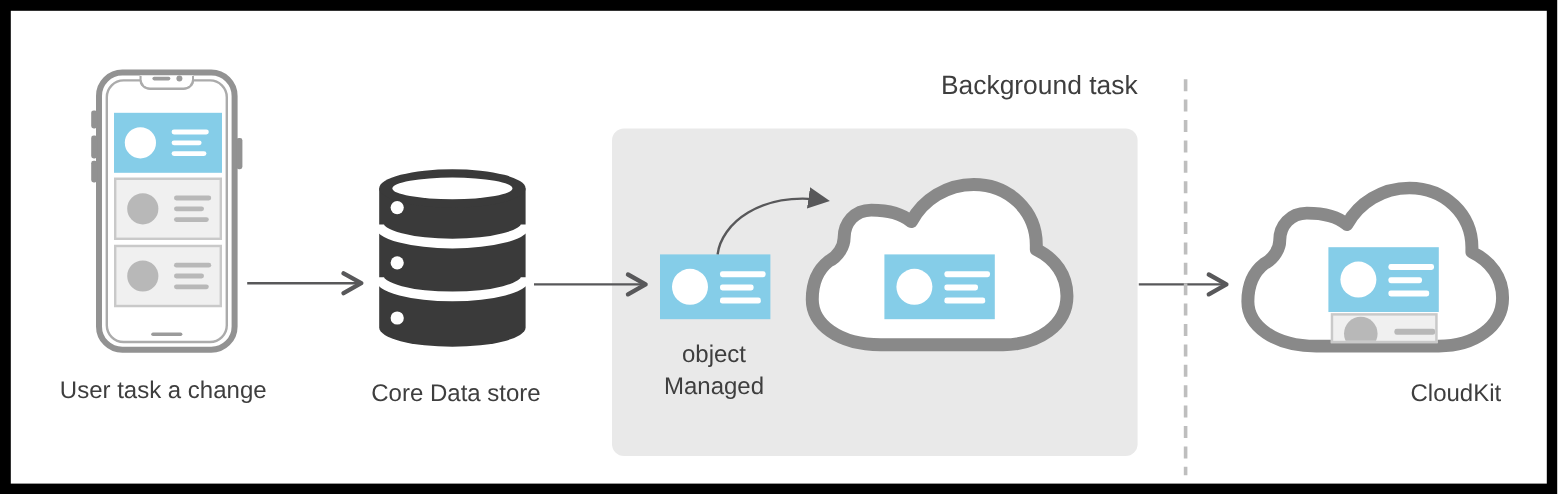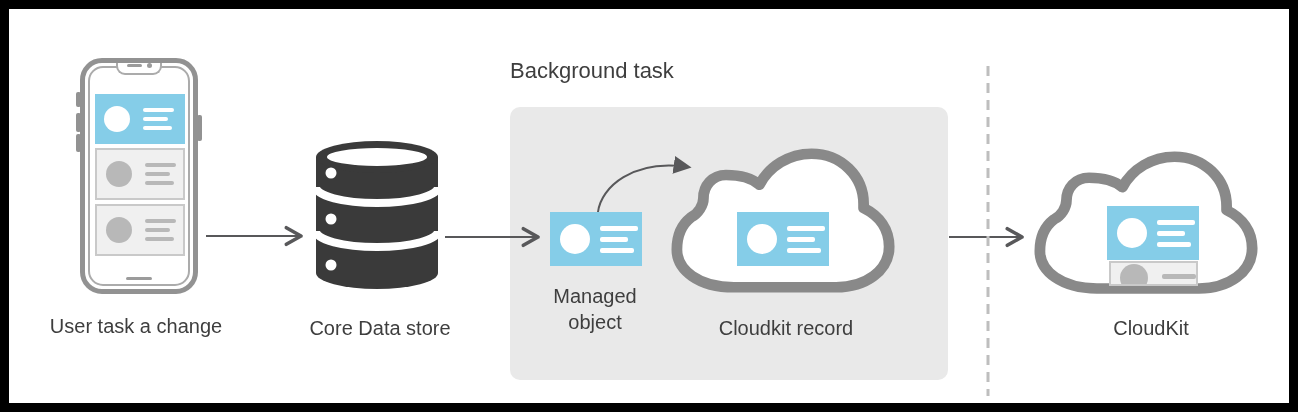--- a/index.html
+++ b/index.html
@@ -9,22 +9,22 @@
   }
   .frame{position:absolute;inset:0;border:9px solid #000;pointer-events:none;z-index:60;}
 
   
   .lbl{position:absolute;font-size:20px;line-height:24px;text-align:center;color:var(--text-dark,#3E3E3E);}
   .lbl span{display:block;}
   .phone-lbl{left:16px;top:314px;width:240px;}
   .core-lbl{left:275px;top:316px;width:210px;}
   .mo-lbl{left:535px;top:283px;width:120px;line-height:26px;}
   .ckr-lbl{left:686px;top:316px;width:200px;}
-  .ck-lbl{left:1051px;top:316px;width:200px;}
-  .title-lbl{position:absolute;left:510px;top:58px;width:438px;text-align:left;font-size:22px;color:var(--text-dark,#3E3E3E);}
+  .ck-lbl{left:1051px;top:316px;width:200px;text-align:right;}
+  .title-lbl{position:absolute;left:510px;top:58px;width:438px;text-align:right;font-size:22px;color:var(--text-dark,#3E3E3E);}
 
   
   .task-box{position:absolute;left:510px;top:107px;width:438px;height:273px;background:var(--box-gray,#E9E9E9);border-radius:10px;}
 
   
   .phone{position:absolute;left:80px;top:58px;width:118px;height:236px;border:5px solid var(--phone-frame,#929292);border-radius:22px;background:#fff;box-sizing:border-box;}
   .p-bezel{position:absolute;inset:3px;border:2px solid #ABABAB;border-radius:15px;}
   .p-btn{position:absolute;background:var(--phone-frame,#929292);border-radius:2px;width:5px;}
   .p-btn.l1{left:-9px;top:29px;height:15px;}
   .p-btn.l2{left:-9px;top:50px;height:19px;}
@@ -160,40 +160,39 @@
 
   <div class="card blue md" style="left:550px;top:212px;width:92px;height:54px;">
     <span class="cc"></span>
     <span class="cl">
         <i></i>
         <i></i>
         <i></i>
       </span>
   </div>
   <div class="lbl mo-lbl">
+    <span>object</span>
     <span>Managed</span>
-    <span>object</span>
   </div>
 
   <svg style="left:585px;top:155px;" width="135" height="70">
     <path class="acurve" d="M13 57 C 16 32 48 4 103 12" marker-end="url(#head-solid)"></path>
   </svg>
 
   <svg style="left:671px;top:146px;" width="226" height="150" viewBox="0 0 230 155" preserveAspectRatio="none">
     <path class="cloudp" d="M64 146 L168 146 C198 146 222 129 222 104 C222 86 212 72 196 64 C196 63 196 62 196 60 C196 31 173 8 143 8 C120 8 100 21 90 40 C82 33 70 30 56 30 C42 30 33 41 33 54 C33 61 28 70 20 74 C10 82 6 94 6 107 C6 128 28 146 64 146 Z"></path>
   </svg>
   <div class="card blue md" style="left:737px;top:212px;width:92px;height:54px;">
     <span class="cc"></span>
     <span class="cl">
         <i></i>
         <i></i>
         <i></i>
       </span>
   </div>
-  <div class="lbl ckr-lbl">Cloudkit record</div>
 
   <svg style="left:947px;top:226px;" width="86" height="22">
     <line class="aline" x1="2" y1="11" x2="75" y2="11" marker-end="url(#head-open)"></line>
   </svg>
 
   <svg style="left:984px;top:64px;" width="8" height="334">
     <line class="dash" x1="4" y1="2" x2="4" y2="332"></line>
   </svg>
 
   <svg style="left:1034px;top:149px;" width="226" height="148" viewBox="0 0 230 155" preserveAspectRatio="none">

